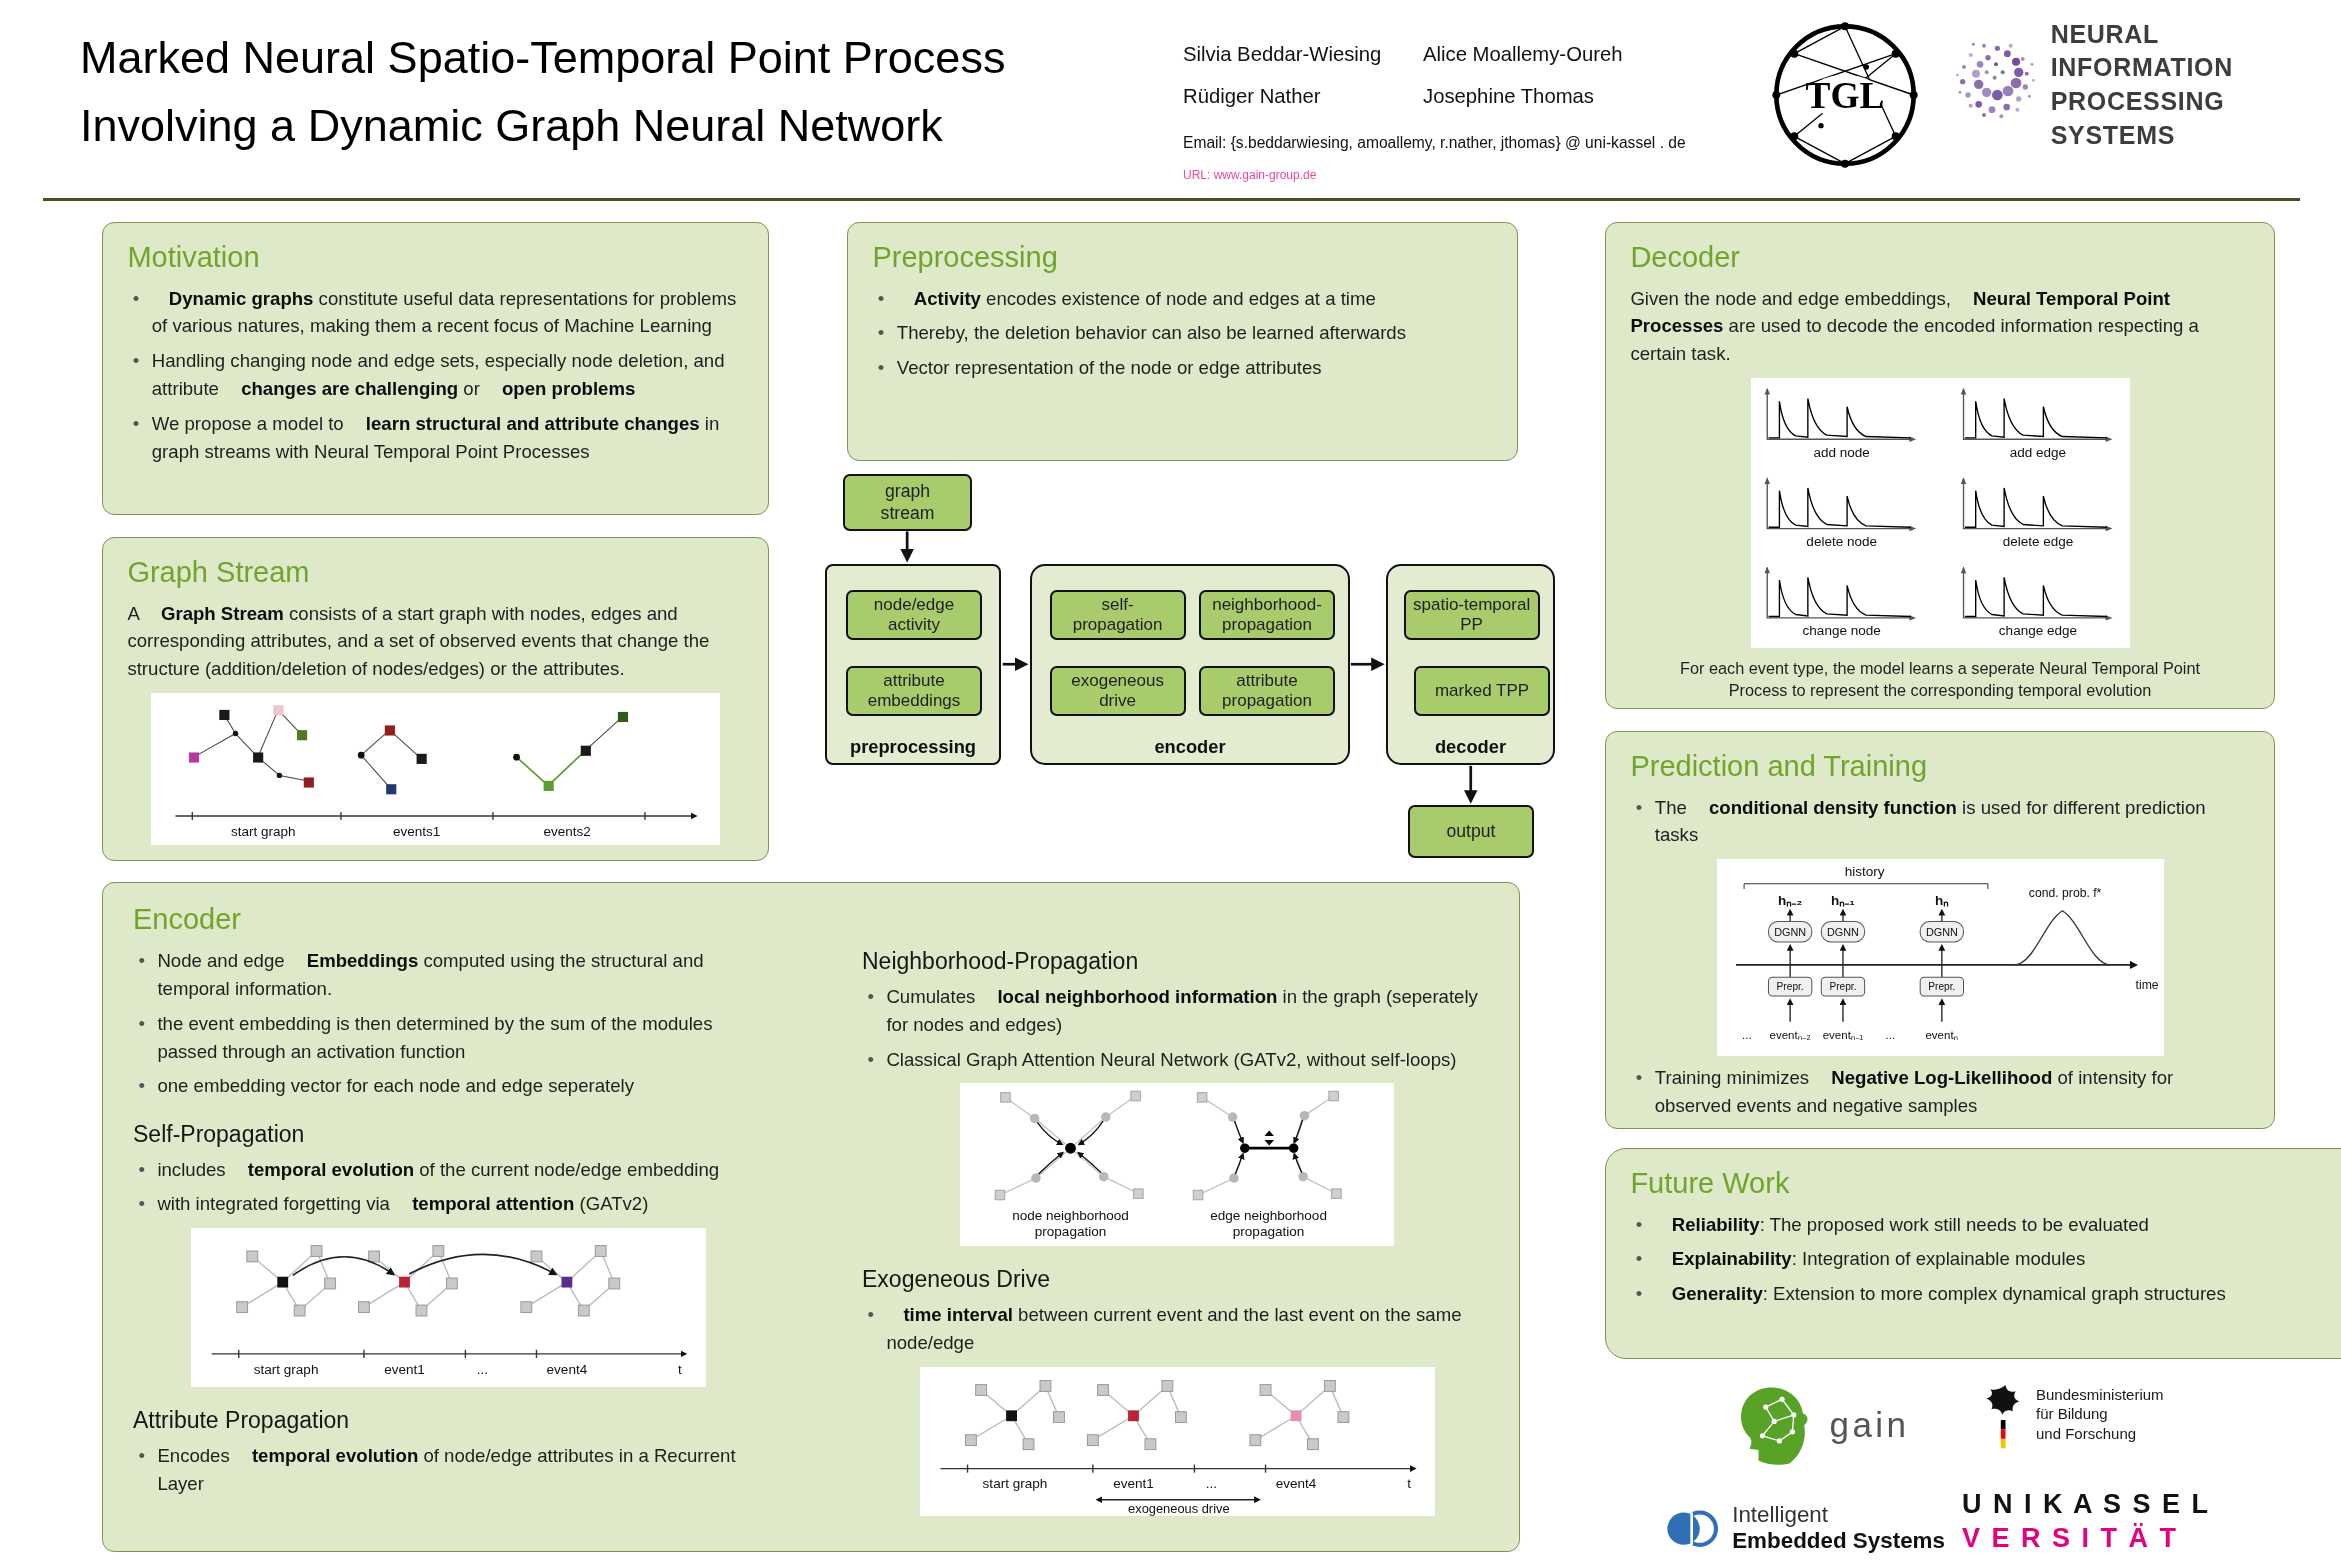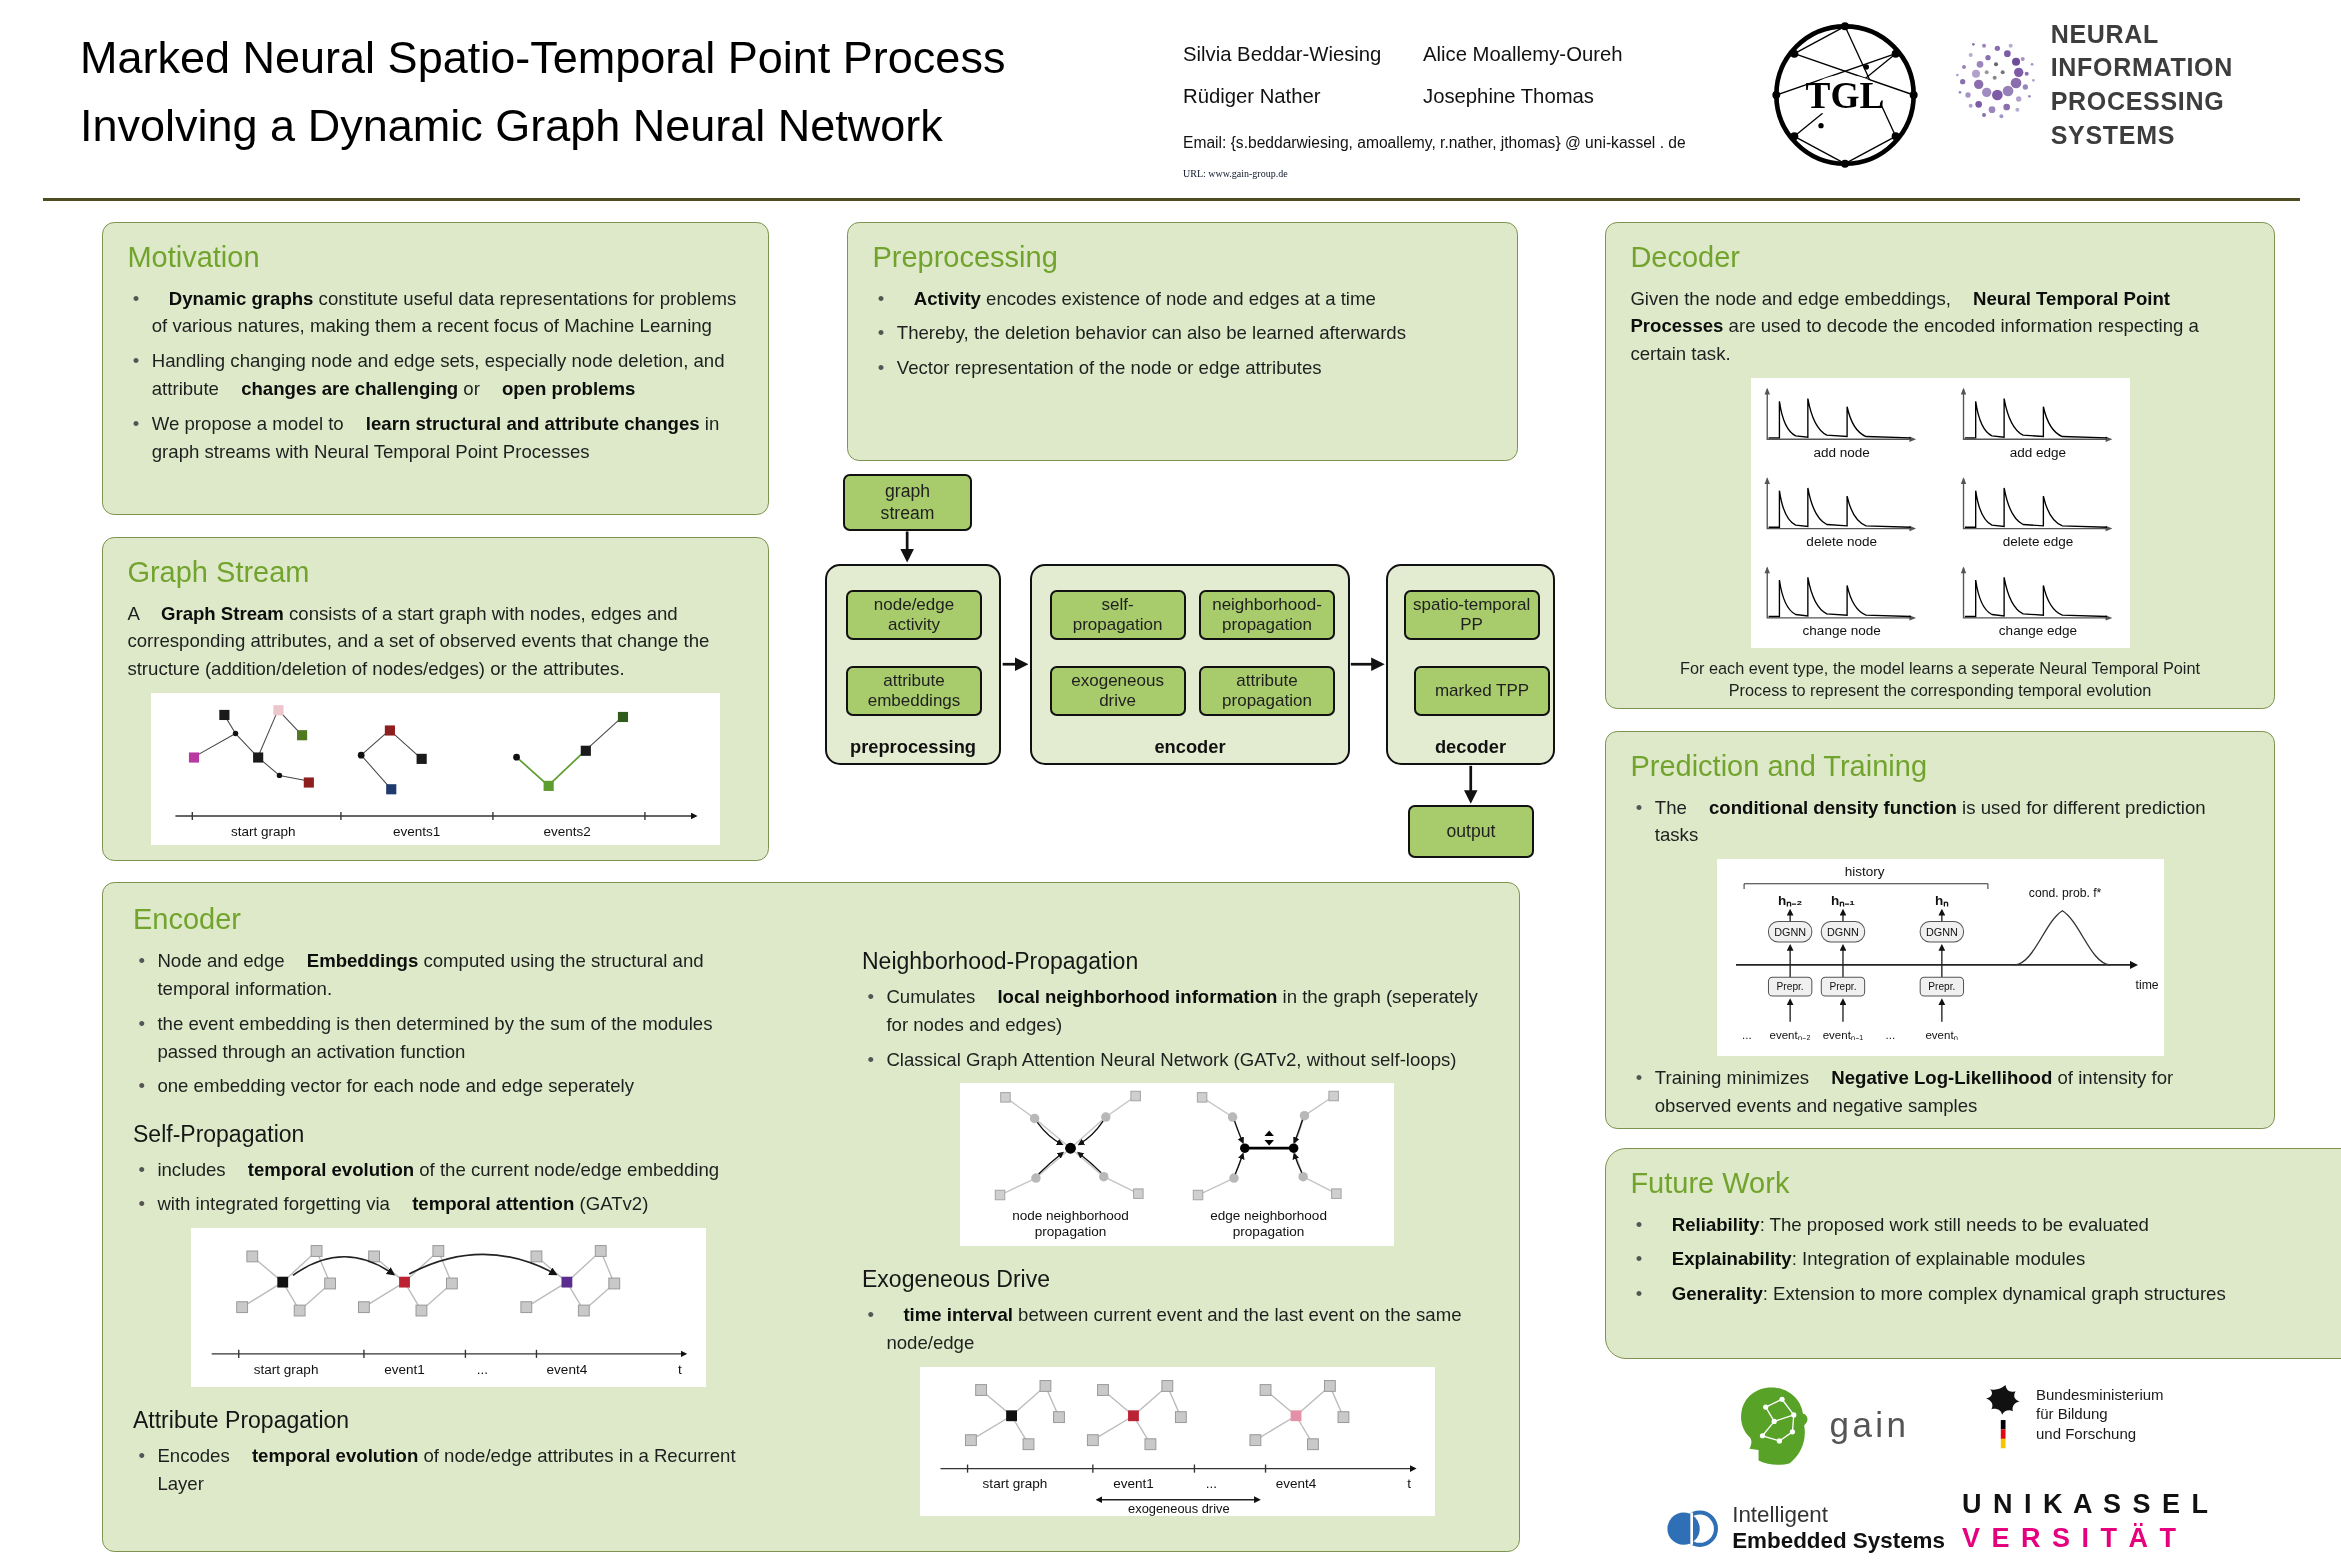--- a/index.html
+++ b/index.html
@@ -7,21 +7,21 @@
   body{position:relative;background:#ffffff;font-family:"Liberation Sans",sans-serif;color:#1f1f1f;overflow:hidden;}
   b{font-weight:bold;color:#0d0d0d;margin-left:17px;}
   code{font-family:"Liberation Mono",monospace;font-size:17px;}
 
   
   #poster-title{position:absolute;left:80px;top:24.4px;font-size:45px;line-height:68px;font-weight:400;color:#000;}
   .author{position:absolute;font-size:20.3px;color:#111;}
   #author-1{left:1183px;top:43px;} #author-2{left:1423px;top:43px;}
   #author-3{left:1183px;top:85px;} #author-4{left:1423px;top:85px;}
   #email-line{position:absolute;left:1183px;top:134px;font-size:15.6px;color:#111;}
-  #url-line{position:absolute;left:1183px;top:168px;font-size:10px;color:#0f172a;font-family:Liberation Serif, serif;}
+  #url-line{position:absolute;left:1183px;top:168px;font-size:12px;color:#ec4899;}
   #tgl-logo{position:absolute;left:1765px;top:15px;}
   #neurips-logo{position:absolute;left:1944px;top:17.6px;display:flex;align-items:center;}
   #neurips-text{font-size:25px;font-weight:bold;color:#3d3d3d;line-height:1.35;letter-spacing:0.7px;}
   #header-rule{position:absolute;left:43px;top:198px;width:2257px;height:3.4px;background:#4e4d22;}
 
   
   .box{position:absolute;background:#dde9c9;border:1.4px solid #7e944e;border-radius:12.2px;padding:17.6px 24.4px;}
   .sec-h{font-size:29px;font-weight:400;color:#72a42d;margin-bottom:11px;}
   .sub-h{font-size:23px;font-weight:400;color:#161616;margin:20.3px 0 8.1px;}
   .blist{list-style:none;}
@@ -42,21 +42,21 @@
   .enc-col{position:absolute;}
   #enc-left{left:30px;top:20.3px;width:630px;}
   #enc-right{left:759px;top:65px;width:630px;}
   #enc-right .sub-h:first-child{margin-top:0;}
 
   
   .chip{position:absolute;background:#a8cb6c;border:2px solid #111;border-radius:6.8px;display:flex;align-items:center;justify-content:center;text-align:center;font-size:17.6px;line-height:1.25;padding:2.7px 19px;}
   #gs-chip{left:843px;top:474px;width:129px;height:57px;}
   #output-chip{left:1408px;top:805px;width:126px;height:53px;padding:2.7px 6.8px;}
   .fcont{position:absolute;background:#e3ecd1;border:2.7px solid #111;border-radius:15px;}
-  #fc-prep{left:825px;top:564px;width:176px;height:201px;}
+  #fc-prep{left:825px;top:564px;width:176px;height:201px;border-radius:8px;}
   #fc-enc{left:1030px;top:564px;width:320px;height:201px;}
   #fc-dec{left:1386px;top:564px;width:169px;height:201px;}
   .fbox{position:absolute;background:#a8cb6c;border:2px solid #111;border-radius:6.8px;display:flex;align-items:center;justify-content:center;text-align:center;font-size:17px;line-height:1.2;padding:2.7px 6.8px;width:136px;height:50px;}
   .flabel{position:absolute;bottom:5.4px;left:0;width:100%;text-align:center;font-size:18.3px;font-weight:bold;color:#111;}
 
   
   #gain-logo{position:absolute;left:1735px;top:1381px;display:flex;align-items:center;gap:13.6px;}
   #gain-text{font-size:35px;color:#555;letter-spacing:3.4px;}
   #bmbf-logo{position:absolute;left:1982px;top:1382px;display:flex;align-items:flex-start;gap:11px;}
   .bmbf-text{font-size:15px;line-height:1.3;color:#1a1a1a;padding-top:2.7px;}

